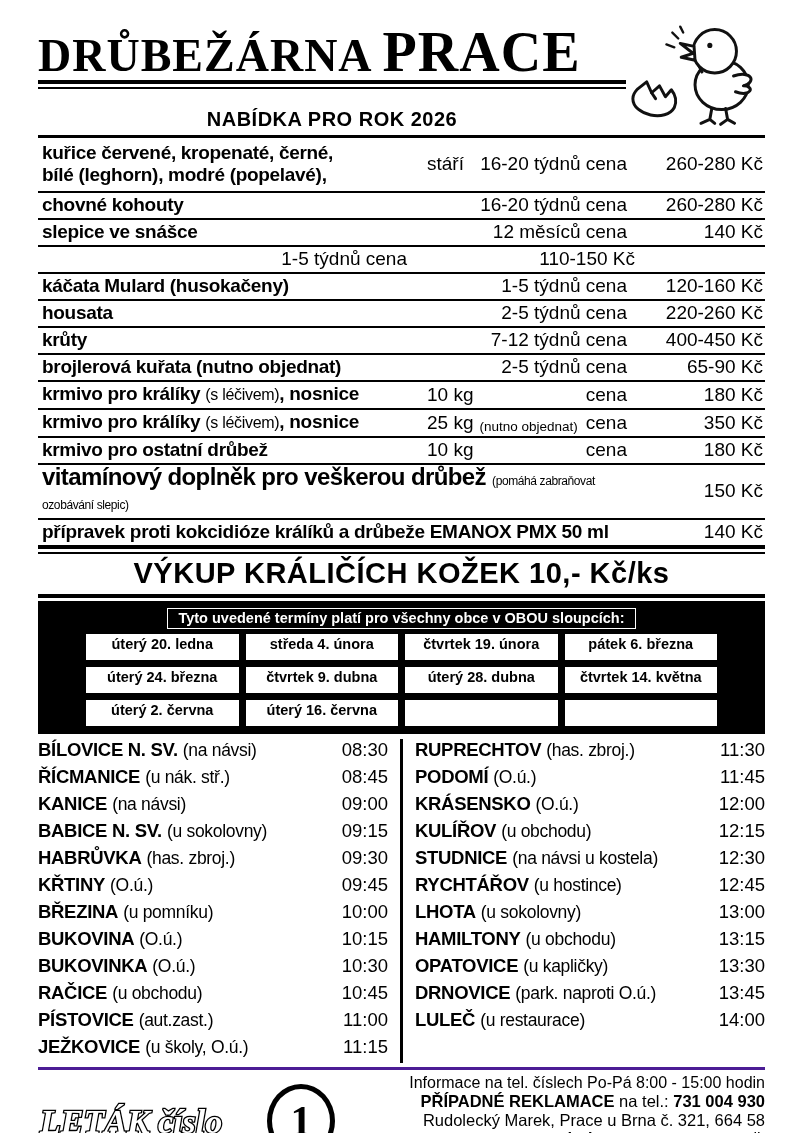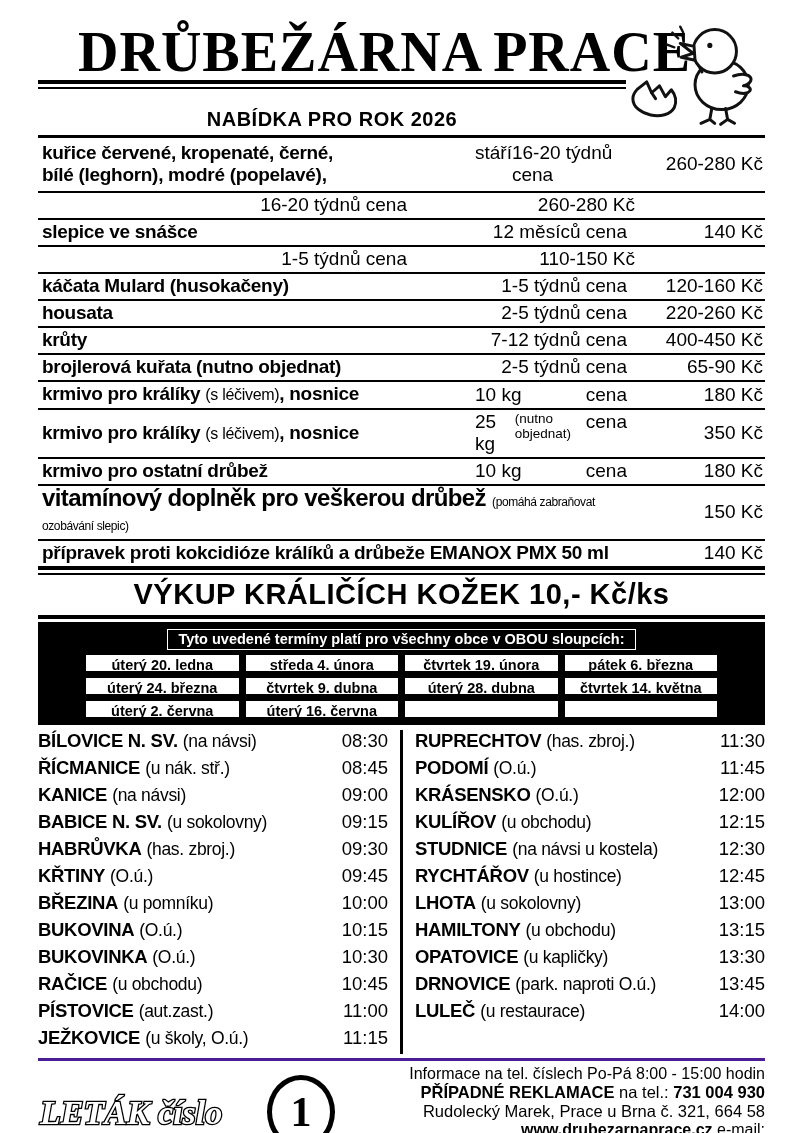--- a/index.html
+++ b/index.html
@@ -3,53 +3,53 @@
 <meta charset="utf-8">
 <style>
   html,body{margin:0;padding:0;background:#fff;}
   body{width:793px;height:1133px;overflow:hidden;font-family:"Liberation Sans",sans-serif;color:#000;}
   .page{width:727px;margin:0 28px 0 38px;padding-top:24px;position:relative;}
 
   
   .header{position:relative;}
   .header-left{width:588px;}
   .main-title{font-family:"Liberation Serif",serif;font-weight:bold;white-space:nowrap;line-height:1;letter-spacing:1px;}
-  .main-title .t1{font-size:56px;margin-left:40px;}
+  .main-title .t1{font-size:46px;}
   .main-title .t2{font-size:56px;margin-left:10px;}
   .hr2{border-top:4px solid #000;border-bottom:2px solid #000;height:3px;}
   .subtitle{text-align:center;font-weight:bold;font-size:20px;padding:19px 0 4px 0;letter-spacing:0.5px;}
   .full-rule{border:0;border-top:3px solid #000;margin:0;}
   .chick{position:absolute;right:-6px;top:-2px;width:148px;height:104px;}
 
   
   .price-row{display:grid;grid-template-columns:375px 1fr 118px;align-items:center;border-bottom:2px solid #000;min-height:22px;padding:1px 0 2px 4px;gap:10px;}
   .price-row.tall{min-height:50px;}
   .price-row.wide{grid-template-columns:1fr 118px;}
   .price-row:last-child{border-bottom:none;}
   .cell-name{font-size:19px;line-height:22px;letter-spacing:-0.3px;}
   .seg-bold{font-weight:bold;}
   .seg-small{font-weight:normal;font-size:16px;}
   .cond .seg-bold{font-size:24px;letter-spacing:-0.6px;}
   .cond .seg-small{font-size:12px;letter-spacing:-0.4px;}
-  .cell-mid{display:flex;justify-content:flex-end;align-items:flex-start;font-size:19px;padding-right:10px;margin-left:48px;}
+  .cell-mid{display:flex;justify-content:flex-end;align-items:flex-end;font-size:19px;padding-right:10px;}
   .cell-mid.has-qty{justify-content:flex-start;}
   .cell-mid .qty{font-size:19px;}
   .cell-mid .qty-note{font-size:13.5px;margin-left:6px;}
   .cell-mid .mid-text{margin-left:auto;}
   .cell-price{font-size:19px;text-align:right;padding-right:2px;white-space:nowrap;}
 
   
   .buyback{text-align:center;font-size:29px;font-weight:bold;letter-spacing:0.5px;padding:3px 0 4px 0;}
 
   
   .dates-box{background:#000;padding:5px 48px 8px 48px;}
   .dates-note-wrap{text-align:center;margin-bottom:5px;}
   .dates-note{display:inline-block;color:#fff;font-weight:bold;font-size:14.5px;border:1px solid #fff;padding:1px 10px 2px 10px;}
   .dates-grid{display:grid;grid-template-columns:repeat(4,1fr);gap:7px;}
-  .date-cell{background:#fff;color:#000;font-weight:bold;font-size:14.5px;text-align:center;height:16px;line-height:21px;white-space:nowrap;}
+  .date-cell{background:#fff;color:#000;font-weight:bold;font-size:14.5px;text-align:center;height:26px;line-height:21px;white-space:nowrap;}
 
   
   .villages{display:flex;padding-top:5px;border-bottom:3px solid #4c1d95;padding-bottom:4px;}
   .v-col{flex:1;display:flex;flex-direction:column;}
   .v-col.left{padding-right:12px;}
   .v-col.right{padding-left:12px;}
   .v-divider{width:3px;background:#000;}
   .village-row{display:flex;align-items:baseline;height:27px;font-size:18.5px;white-space:nowrap;}
   .v-name{font-weight:bold;letter-spacing:-0.3px;}
   .v-note{margin-left:5px;font-size:17.5px;letter-spacing:-0.3px;}
@@ -106,20 +106,21 @@
   <div>
       <div class="price-row tall">
         <div class="cell-name"><span class="seg-bold">kuřice červené, kropenaté, černé,</span><div class="seg-bold">bílé (leghorn), modré (popelavé),</div></div>
         <div class="cell-mid has-qty">
           <span class="qty">stáří</span>
           <span class="mid-text">16-20 týdnů cena</span>
         </div>
         <div class="cell-price">260-280 Kč</div>
       </div>
       <div class="price-row">
+        <div class="cell-name"><span class="seg-bold">chovné kohouty</span></div>
         <div class="cell-mid">
           <span class="mid-text">16-20 týdnů cena</span>
         </div>
         <div class="cell-price">260-280 Kč</div>
       </div>
       <div class="price-row">
         <div class="cell-name"><span class="seg-bold">slepice ve snášce</span></div>
         <div class="cell-mid">
           <span class="mid-text">12 měsíců cena</span>
         </div>

